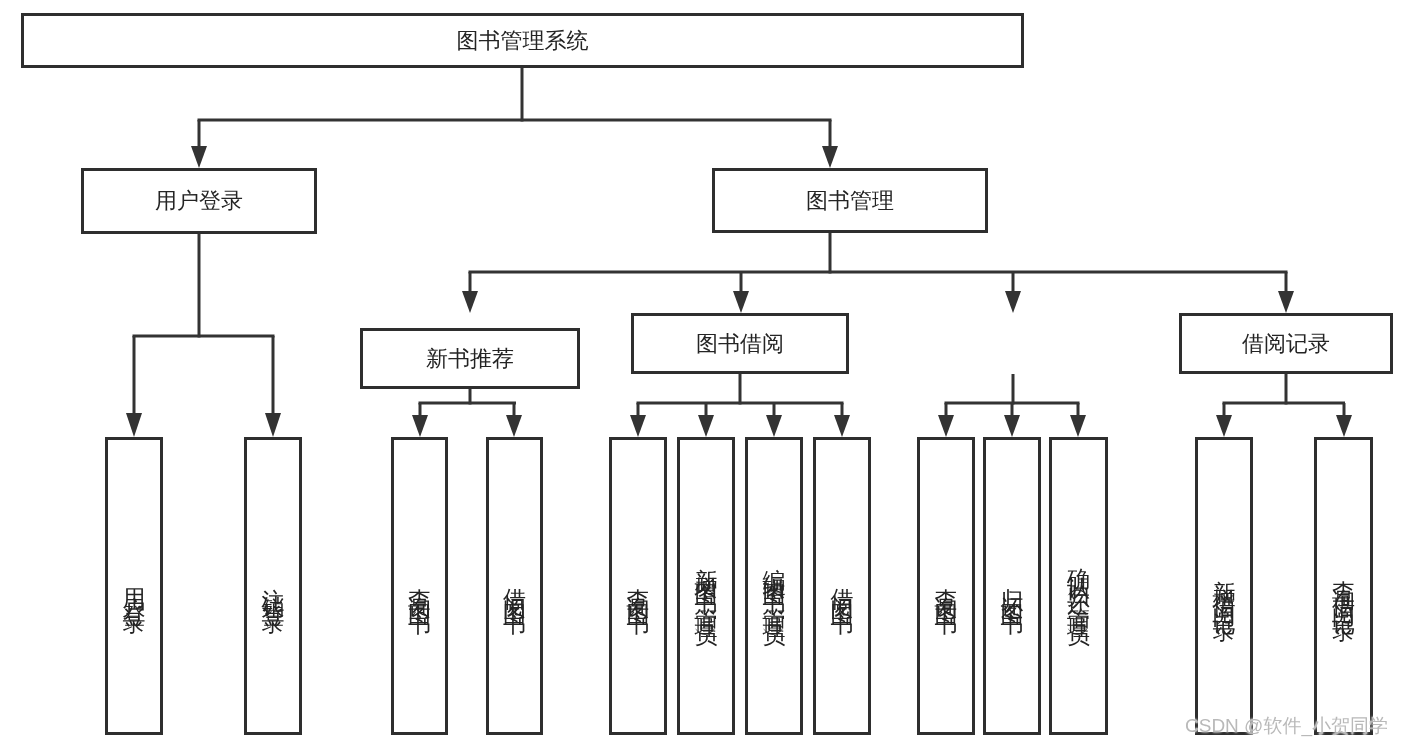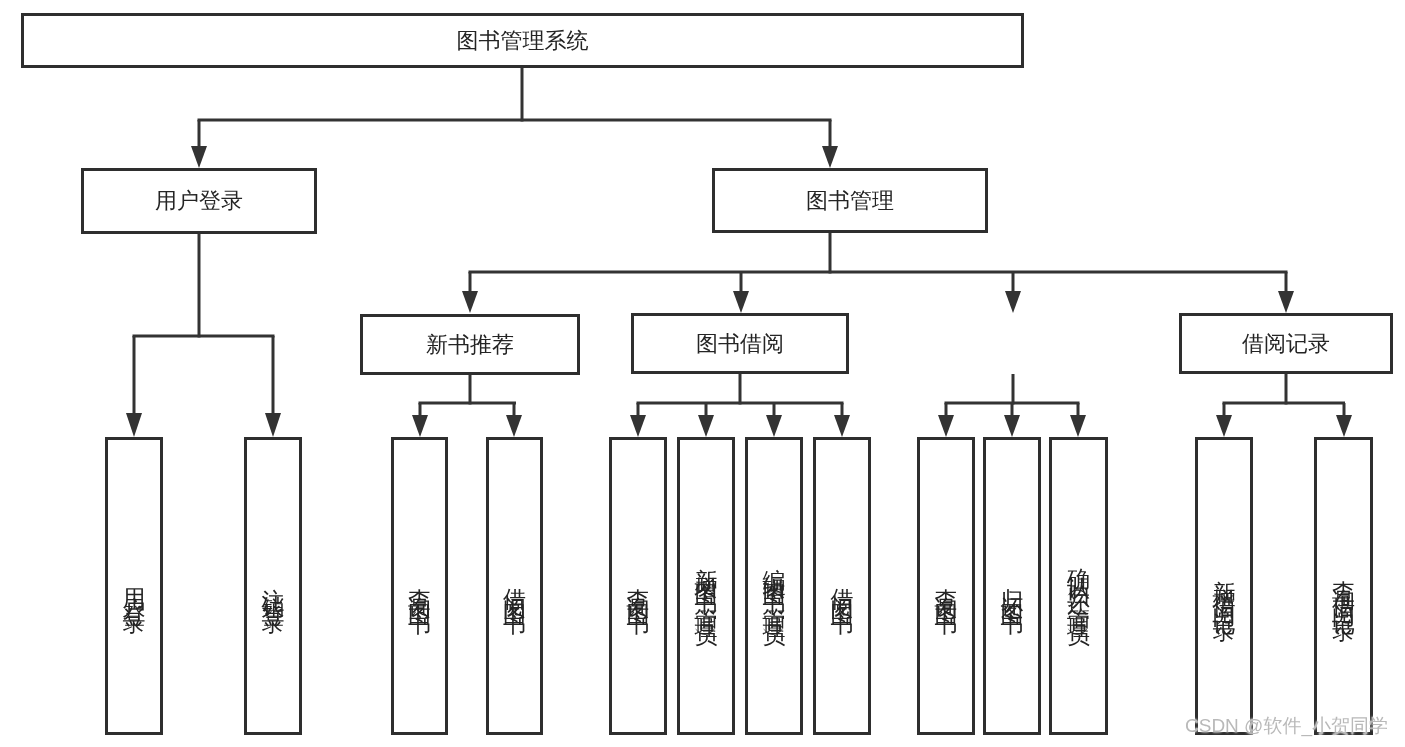--- a/index.html
+++ b/index.html
@@ -27,21 +27,21 @@
     letter-spacing:8px;
     white-space:normal;
     line-height:1;
   }
   
   .n-root{left:21px;top:13px;width:1003px;height:55px;}
   
   .n-userlogin{left:81px;top:168px;width:236px;height:66px;}
   .n-bookmgmt{left:712px;top:168px;width:276px;height:65px;}
   
-  .n-newbook{left:360px;top:314px;width:220px;height:61px;}
+  .n-newbook{left:360px;top:328px;width:220px;height:61px;}
   .n-bookborrow{left:631px;top:313px;width:218px;height:61px;}
   .n-currentborrow{left:906px;top:313px;width:214px;height:61px;}
   .n-borrowrecords{left:1179px;top:313px;width:214px;height:61px;}
   
   .leaf{top:437px;width:58px;height:298px;}
   .n-l1a{left:105px;} .n-l1b{left:244px;}
   .n-l2a{left:391px;width:57px;} .n-l2b{left:486px;width:57px;}
   .n-l3a{left:609px;} .n-l3b{left:677px;} .n-l3c{left:745px;} .n-l3d{left:813px;}
   .n-l4a{left:917px;} .n-l4b{left:983px;} .n-l4c{left:1049px;width:59px;}
   .n-l5a{left:1195px;} .n-l5b{left:1314px;width:59px;}

